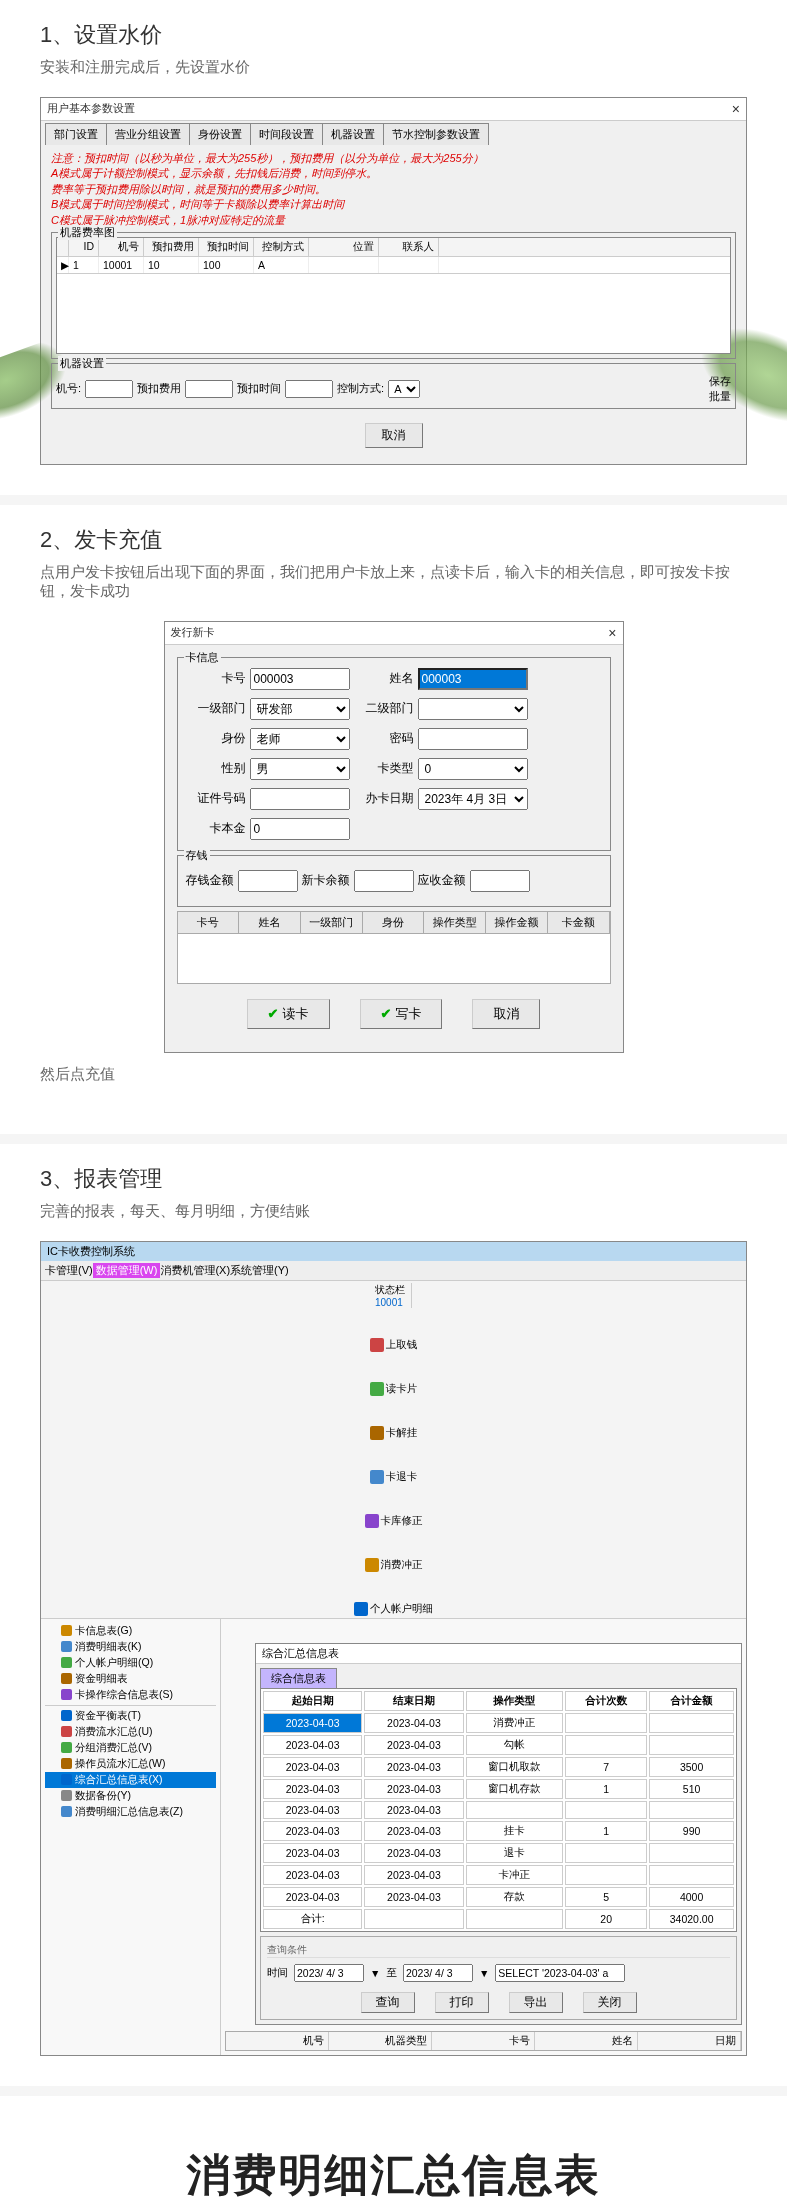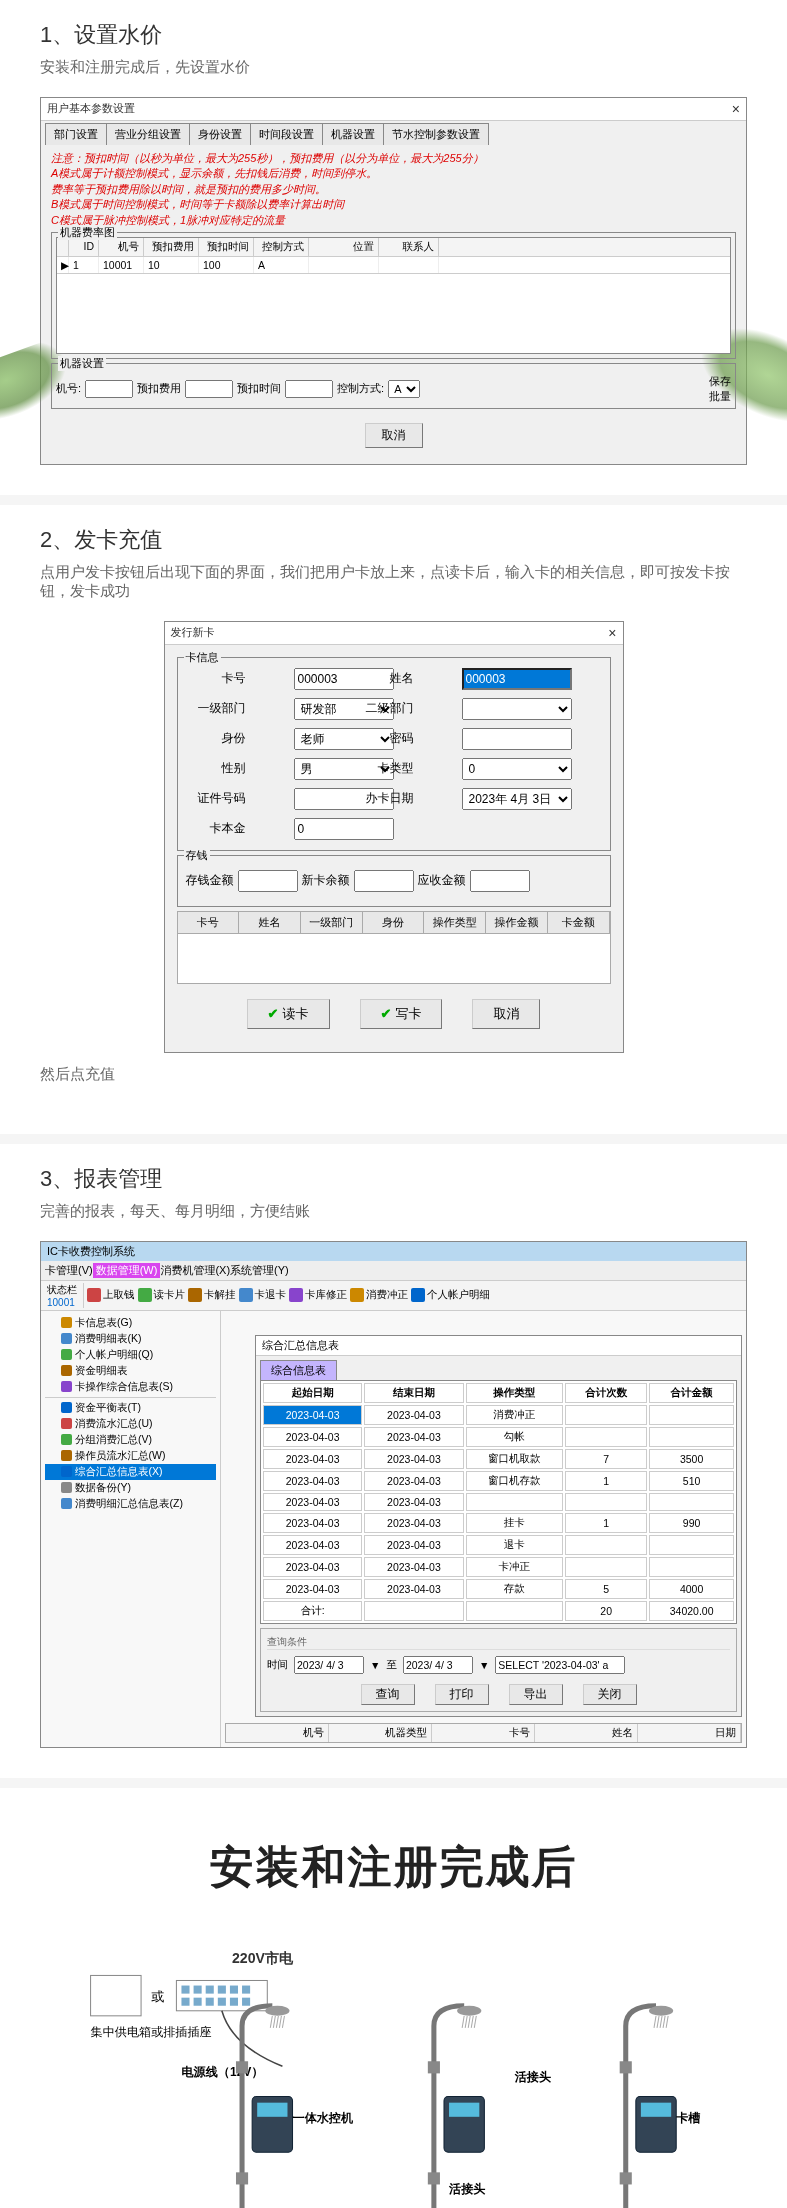--- a/index.html
+++ b/index.html
@@ -29,35 +29,35 @@
 .row-fields { display: flex; align-items: center; gap: 4px; font-size: 11px; margin-top: 6px; }
 .row-fields input, .row-fields select { font-size: 11px; padding: 1px; }
 .btn { border: 1px outset #ccc; background: #e8e8e8; padding: 3px 16px; font-size: 12px; }
 .btn-row { text-align: center; padding: 10px; }
 
 .dialog2 { border: 1px solid #888; background: #f0f0f0; font-size: 12px; width: 460px; margin: 0 auto; }
 .card-fields { padding: 8px 12px; }
 .card-fields .fieldset { padding: 10px 8px; }
 .field-grid { display: grid; grid-template-columns: 60px 100px 60px 110px; gap: 8px 4px; align-items: center; font-size: 12px; }
 .field-grid label { text-align: right; }
-.field-grid input, .field-grid select { font-size: 12px; padding: 2px; width: 100%; margin-left: 44px; }
+.field-grid input, .field-grid select { font-size: 12px; padding: 2px; width: 100%; }
 .hl { background: #0078d7; color: #fff; }
 .save-money { display: flex; align-items: center; gap: 4px; padding: 4px 0; font-size: 12px; flex-wrap: wrap; }
 .save-money input { width: 60px; font-size: 12px; padding: 2px; }
 .tbl-head { display: flex; background: #e8e8e8; font-size: 11px; border: 1px solid #aaa; }
 .tbl-head > div { flex: 1; text-align: center; padding: 3px; border-right: 1px solid #aaa; }
 .tbl-body { height: 50px; border: 1px solid #aaa; border-top: none; background: #fff; }
 .action-buttons { display: flex; justify-content: center; gap: 30px; padding: 15px 0; }
 .action-btn { border: 1px outset #ccc; background: #e8e8e8; padding: 5px 20px; font-size: 13px; display: flex; align-items: center; gap: 4px; }
 .check { color: #0a0; font-weight: bold; }
 
 .app-window { border: 1px solid #888; background: #f8f8f8; font-size: 11px; }
 .app-title { background: #b8d8f0; padding: 2px 6px; font-size: 11px; }
 .menubar { display: flex; background: #eee; border-bottom: 1px solid #ccc; padding: 2px 4px; }
-.toolbar { display: flex; background: #f4f4f4; border-bottom: 1px solid #ccc; padding: 2px 6px; gap: 3px; align-items: center; }
+.toolbar { display: flex; background: #f4f4f4; border-bottom: 1px solid #ccc; padding: 2px 6px; gap: 30px; align-items: center; flex-direction: column; }
 .tool-item { display: flex; align-items: center; gap: 2px; font-size: 10.5px; }
 .tool-icon { width: 14px; height: 14px; display: inline-block; }
 .app-body { display: flex; }
 .tree-panel { width: 180px; border-right: 1px solid #ccc; padding: 4px; font-size: 10.5px; }
 .tree-item { padding: 1px 2px 1px 16px; display: flex; align-items: center; gap: 3px; }
 .tree-item.sel { background: #0078d7; color: #fff; }
 .tree-icon { width: 11px; height: 11px; display: inline-block; border-radius: 2px; }
 .content-panel { flex: 1; padding: 4px; }
 .report-window { border: 1px solid #888; background: #f0f0f0; margin: 20px 0 4px 30px; }
 .report-title { background: #fff; padding: 2px 6px; border-bottom: 1px solid #ccc; font-size: 11px; }
@@ -437,21 +437,21 @@
             <div style="flex: 1 1 0%; padding: 2px 4px; border-right: 1px solid rgb(204, 204, 204);">卡号</div>
             <div style="flex: 1 1 0%; padding: 2px 4px; border-right: 1px solid rgb(204, 204, 204);">姓名</div>
             <div style="flex: 1 1 0%; padding: 2px 4px; border-right: 1px solid rgb(204, 204, 204);">日期</div>
           </div>
       </div>
     </div>
   </div>
 </div>
 
 <div class="diagram-section">
-  <h1 class="diagram-title">安装和注册完成后</h1>
+  <h1 class="diagram-title">消费明细汇总信息表</h1>
   <div class="diagram-box">
     <svg viewBox="0 0 720 380">
       <text x="200" y="18" font-size="14" font-weight="bold" fill="#333">220V市电</text>
       <rect x="60" y="30" width="50" height="40" fill="none" stroke="#888"></rect>
       <text x="120" y="55" font-size="13">或</text>
       <rect x="145" y="35" width="90" height="30" fill="#fff" stroke="#888"></rect>
       <g fill="#7ac">
           <rect x="150" y="40" width="8" height="8"></rect>
           <rect x="162" y="40" width="8" height="8"></rect>
           <rect x="174" y="40" width="8" height="8"></rect>

